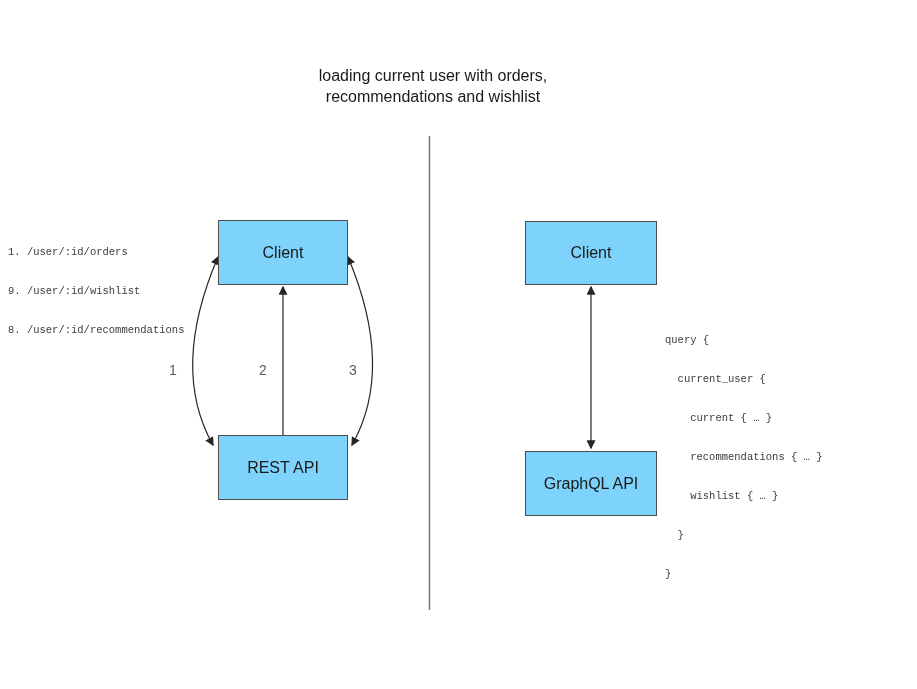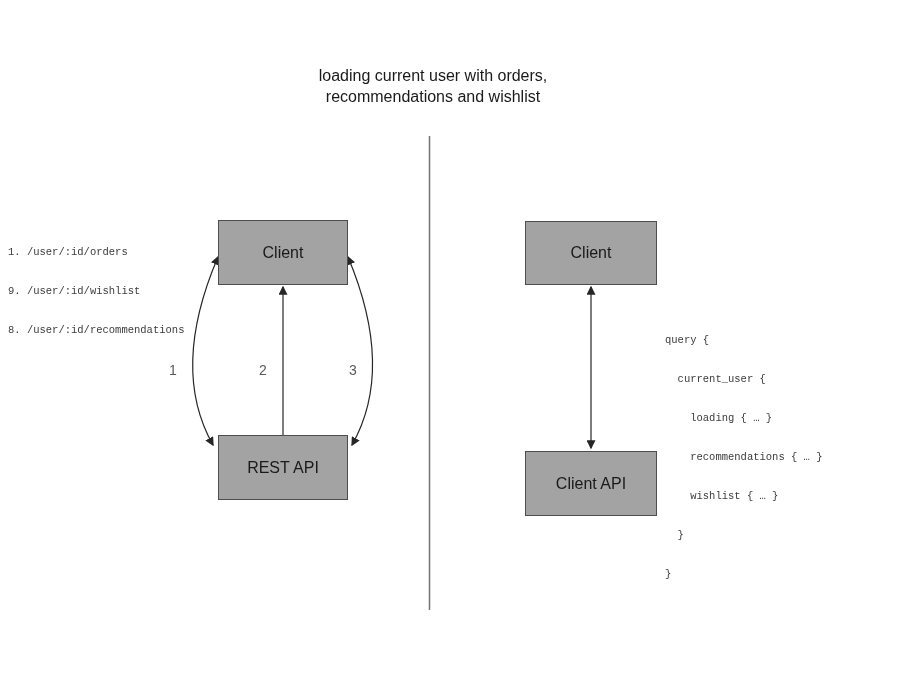--- a/index.html
+++ b/index.html
@@ -27,21 +27,21 @@
     color: #1a1a1a;
   }
   .overlay {
     position: absolute;
     left: 0;
     top: 0;
     pointer-events: none;
   }
   .node {
     position: absolute;
-    background: #a3a3a3;
+    background: #7dd3fc;
     border: 1.5px solid #4d4d4d;
     box-sizing: border-box;
     display: flex;
     align-items: center;
     justify-content: center;
     font-size: 16px;
     color: #1a1a1a;
   }
   .box-client-left   { left: 218px; top: 176px; width: 130px; height: 65px; }
   .box-rest          { left: 218px; top: 391px; width: 130px; height: 65px; }
@@ -109,26 +109,26 @@
   </div>
 
   <div class="arrow-num num-1">1</div>
   <div class="arrow-num num-2">2</div>
   <div class="arrow-num num-3">3</div>
 
   <div class="node box-client-right">
     <span>Client</span>
   </div>
   <div class="node box-graphql">
-    <span>Client API</span>
+    <span>GraphQL API</span>
   </div>
 
   <div class="mono query">
     <div>query {</div>
     <div>  current_user {</div>
-    <div>    loading { … }</div>
+    <div>    current { … }</div>
     <div>    recommendations { … }</div>
     <div>    wishlist { … }</div>
     <div>  }</div>
     <div>}</div>
   </div>
 
 </div>
 
 </body></html>

